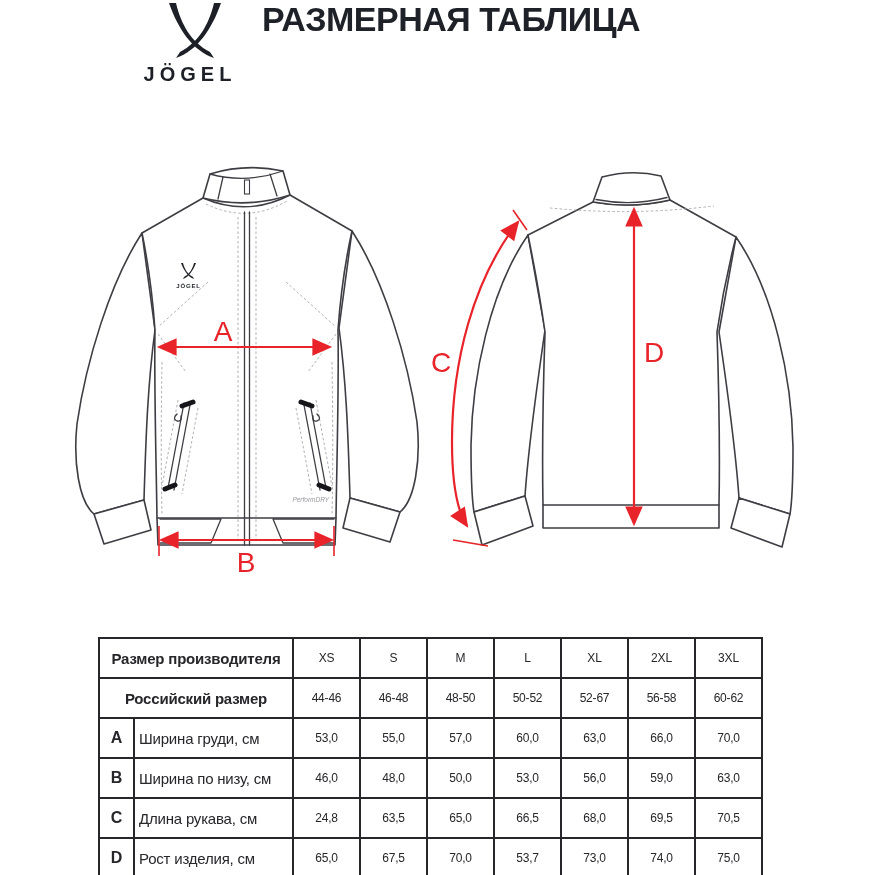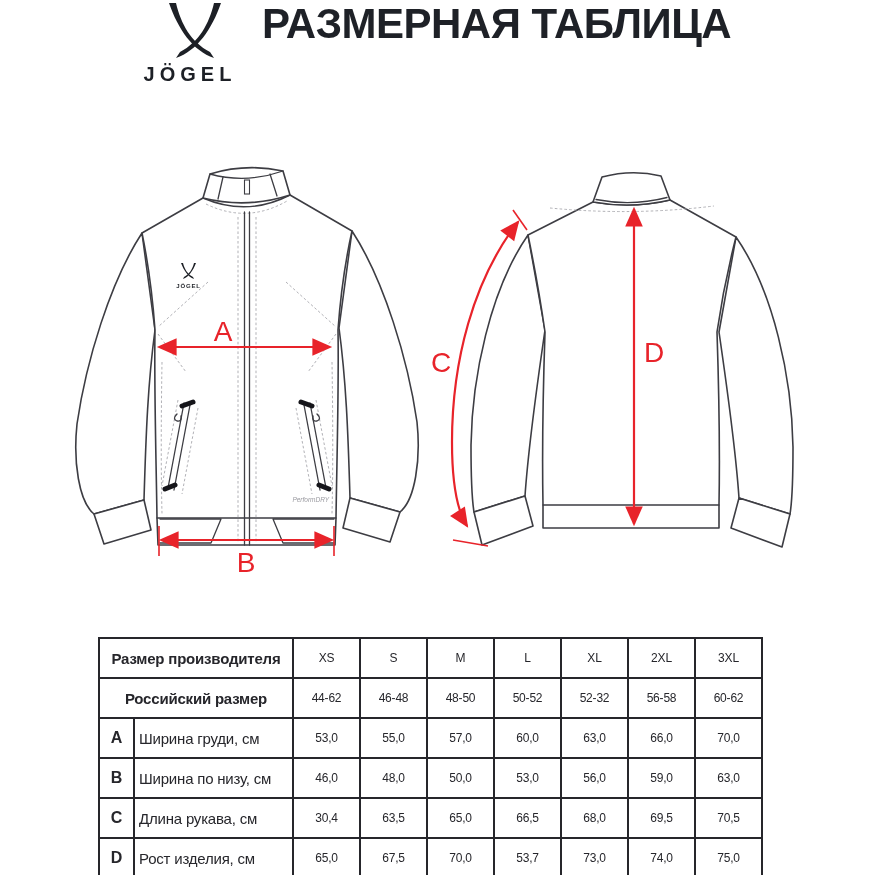--- a/index.html
+++ b/index.html
@@ -1,21 +1,21 @@
 <!DOCTYPE html>
 <html><head>
 <meta charset="utf-8">
 <style>
   html,body{margin:0;padding:0;background:#ffffff;}
   .page{position:relative;width:875px;height:875px;background:#ffffff;overflow:hidden;
         font-family:"Liberation Sans",sans-serif;color:#26262b;}
   
   .brand-logo{position:absolute;left:136px;top:0px;width:104px;height:88px;}
   .page-title{position:absolute;left:262px;top:0px;width:480px;margin:0;
-              font-size:42px;font-weight:bold;letter-spacing:-0.5px;color:#1e2127;
+              font-size:34px;font-weight:bold;letter-spacing:-0.5px;color:#1e2127;
               white-space:nowrap;}
   
   .front-svg{position:absolute;left:58px;top:162px;}
   .back-svg{position:absolute;left:428px;top:162px;}
   .outline{fill:#ffffff;stroke:#3d3d43;stroke-width:1.6;stroke-linejoin:round;}
   .line{fill:none;stroke:#3d3d43;stroke-width:1.3;stroke-linejoin:round;stroke-linecap:round;}
   .stitch{fill:none;stroke:#a8a8ae;stroke-width:0.9;stroke-dasharray:2.6 2.2;}
   .blackmark{fill:none;stroke:#15151a;stroke-width:5;stroke-linecap:round;}
   .redline{fill:none;stroke:#e8232a;stroke-width:2.2;}
   .redtick{fill:none;stroke:#e8232a;stroke-width:1.6;}
@@ -183,25 +183,25 @@
           <td>XS</td>
           <td>S</td>
           <td>M</td>
           <td>L</td>
           <td>XL</td>
           <td>2XL</td>
           <td>3XL</td>
         </tr>
         <tr>
           <td class="hdr" colspan="2">Российский размер</td>
-          <td>44-62</td>
+          <td>44-46</td>
           <td>46-48</td>
           <td>48-50</td>
           <td>50-52</td>
-          <td>52-32</td>
+          <td>52-67</td>
           <td>56-58</td>
           <td>60-62</td>
         </tr>
         <tr>
           <td class="key">A</td>
           <td class="mlabel">Ширина груди, см</td>
           <td>53,0</td>
           <td>55,0</td>
           <td>57,0</td>
           <td>60,0</td>
@@ -216,21 +216,21 @@
           <td>48,0</td>
           <td>50,0</td>
           <td>53,0</td>
           <td>56,0</td>
           <td>59,0</td>
           <td>63,0</td>
         </tr>
         <tr>
           <td class="key">C</td>
           <td class="mlabel">Длина рукава, см</td>
-          <td>30,4</td>
+          <td>24,8</td>
           <td>63,5</td>
           <td>65,0</td>
           <td>66,5</td>
           <td>68,0</td>
           <td>69,5</td>
           <td>70,5</td>
         </tr>
         <tr>
           <td class="key">D</td>
           <td class="mlabel">Рост изделия, см</td>

